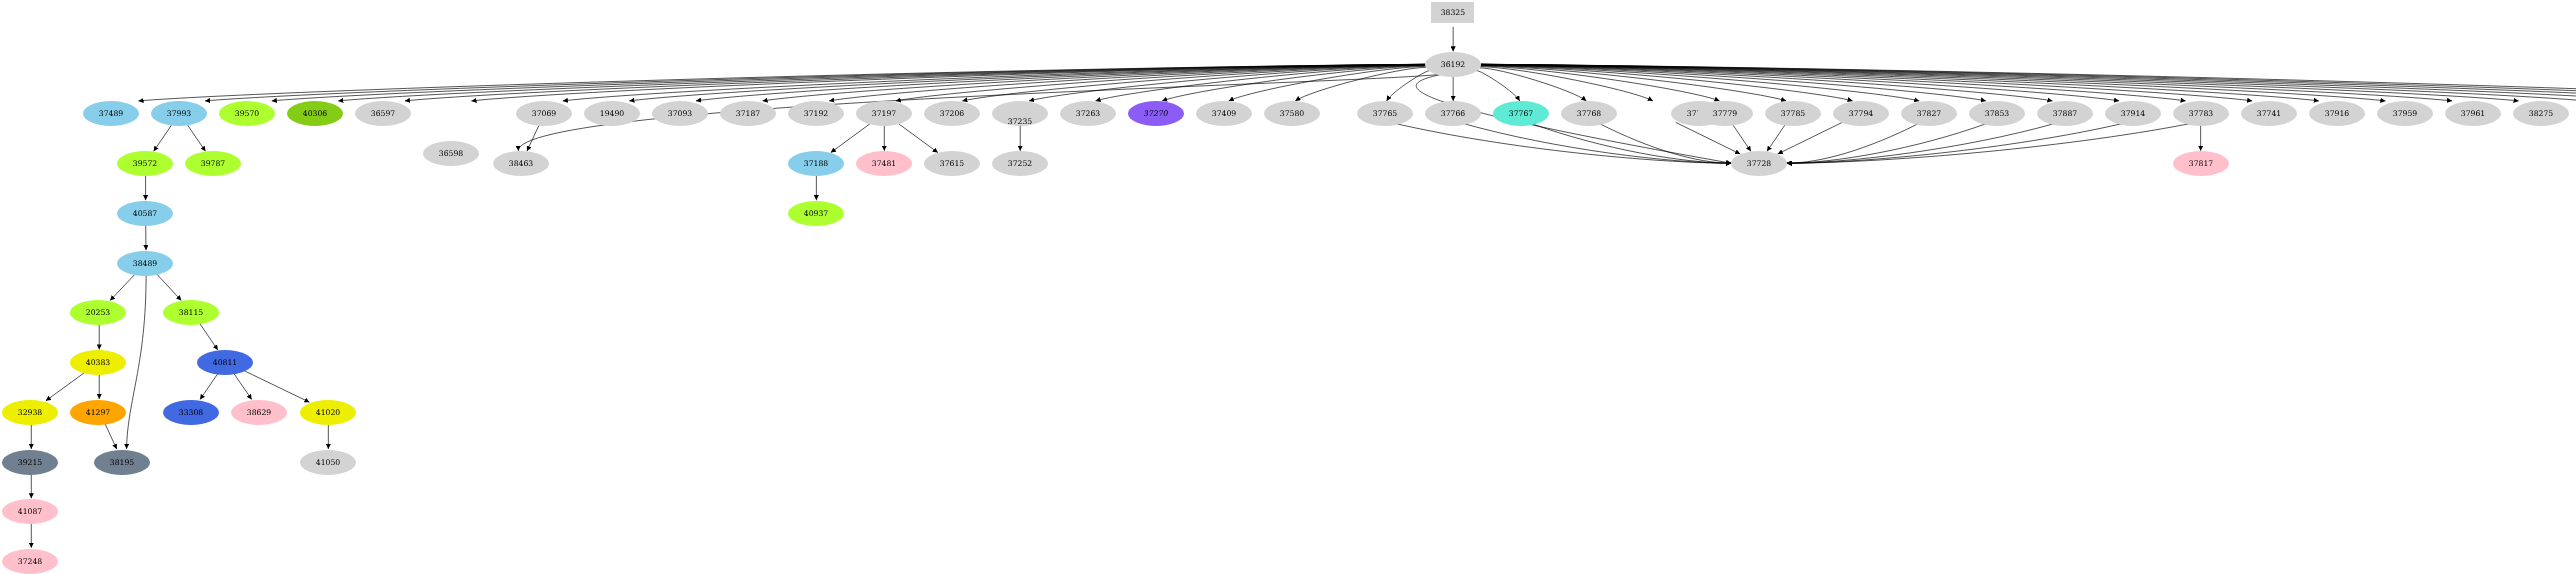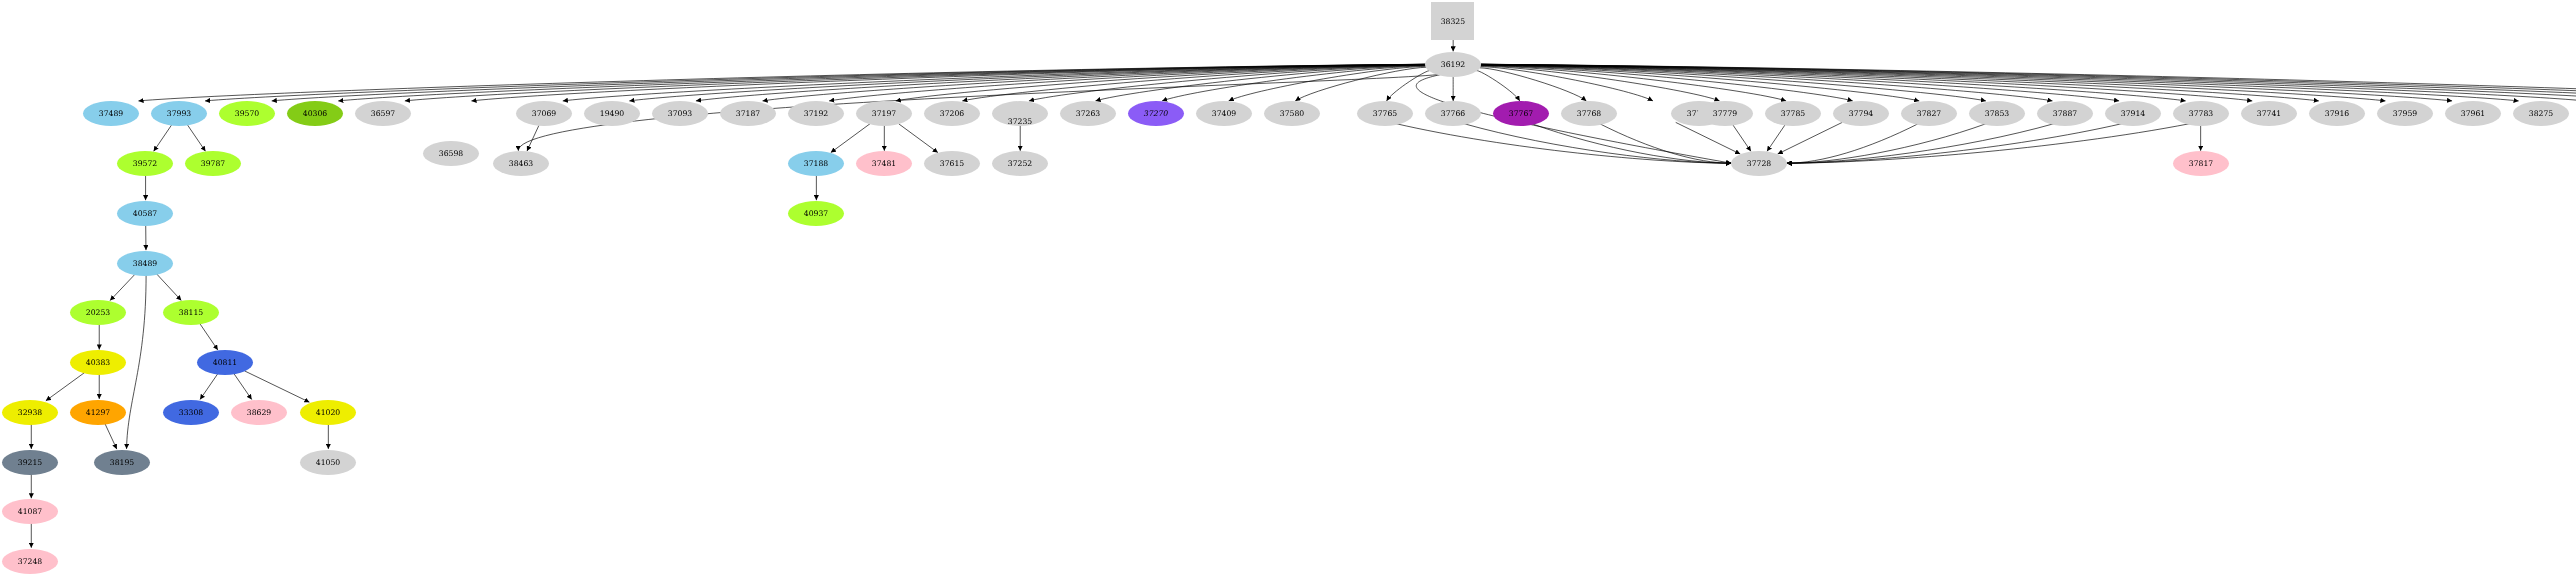--- a/index.html
+++ b/index.html
@@ -4,21 +4,21 @@
 <style>
   html, body { margin: 0; padding: 0; background: #ffffff; }
   body { width: 2912px; height: 574px; position: relative; overflow: hidden; font-family: "DejaVu Serif", "Liberation Serif", serif; }
   #graph { position: absolute; left: 0; top: 0; width: 2912px; height: 574px; }
   #edges { position: absolute; left: 0; top: 0; }
   .node {
     position: absolute; width: 56px; height: 25px; margin-left: -28px; margin-top: -12.4px;
     border-radius: 50%; display: flex; align-items: center; justify-content: center;
     font-size: 7.7px; color: #000; box-sizing: border-box; cursor: pointer;
   }
-  .node.box { border-radius: 0; width: 43px; height: 38px; margin-left: -21.6px; }
+  .node.box { border-radius: 0; width: 43px; height: 21px; margin-left: -21.6px; }
 </style>
 </head>
 <body>
 
 <div id="graph">
   <svg id="edges" width="2912" height="574" xmlns="http://www.w3.org/2000/svg" viewBox="0 0 5653 1115">
     <defs>
       <marker id="arrow" viewBox="0 0 10 10" refX="10" refY="5" markerWidth="10" markerHeight="10" markerUnits="userSpaceOnUse" orient="auto">
         <path d="M0,0 L10,5 L0,10 z" fill="#000"></path>
       </marker>
@@ -169,21 +169,21 @@
       </div>
       <div class="node" style="left: 1292px; top: 113px; background: rgb(211, 211, 211);">
         <span>37580</span>
       </div>
       <div class="node" style="left: 1385px; top: 113px; background: rgb(211, 211, 211); text-align: center;">
         <span>37765</span>
       </div>
       <div class="node" style="left: 1453px; top: 113px; background: rgb(211, 211, 211);">
         <span>37766</span>
       </div>
-      <div class="node" style="left: 1521px; top: 113px; background: #a21caf;">
+      <div class="node" style="left: 1521px; top: 113px; background: #5eead4;">
         <span>37767</span>
       </div>
       <div class="node" style="left: 1589px; top: 113px; background: rgb(211, 211, 211);">
         <span>37768</span>
       </div>
       <div class="node" style="left: 1699px; top: 113px; background: rgb(211, 211, 211);">
         <span>37769</span>
       </div>
       <div class="node" style="left: 1725px; top: 113px; background: rgb(211, 211, 211);">
         <span>37779</span>

